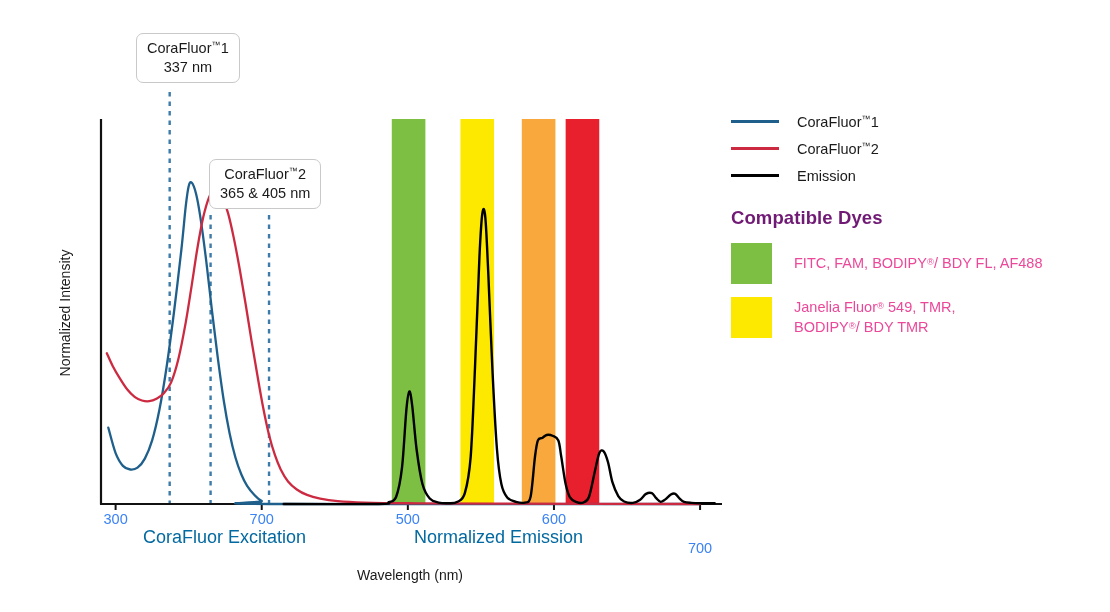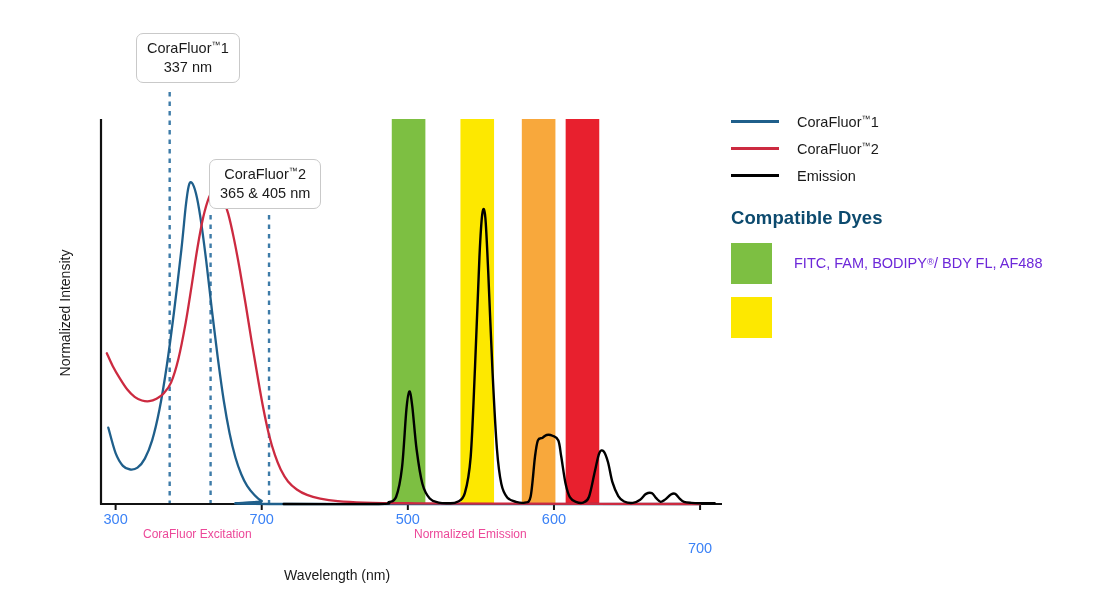--- a/index.html
+++ b/index.html
@@ -53,30 +53,30 @@
     white-space: nowrap;
   }
   #ylabel {
     left: -30px;
     top: 305px;
     width: 190px;
     text-align: center;
     transform: rotate(-90deg);
   }
   #xlabel {
-    left: 284px;
+    left: 300px;
     top: 567px;
     width: 220px;
-    text-align: left;
+    text-align: center;
   }
   .region-label {
     position: absolute;
-    font-size: 12px;
+    font-size: 18px;
     white-space: nowrap;
-    color: #ec4899;
+    color: #0369a1;
   }
   #region-exc { left: 143px; top: 527px; }
   #region-emi { left: 414px; top: 527px; }
 
   .tick-label {
     position: absolute;
     font-size: 14.5px;
     color: #3b82f6;
     width: 60px;
     text-align: center;
@@ -100,39 +100,39 @@
     margin-right: 18px;
     flex: 0 0 auto;
   }
   .series-swatch.thick { height: 3.5px; }
   .series-label { font-size: 14.5px; color: #1a1a1a; white-space: nowrap; }
 
   #dyes-heading {
     margin-top: 18px;
     font-size: 18.5px;
     font-weight: bold;
-    color: #0c4a6e;
+    color: #701a75;
     letter-spacing: .1px;
   }
   #dye-list { margin-top: 14px; }
   .dye-row {
     display: flex;
     align-items: center;
     margin-bottom: 13px;
   }
   .dye-swatch {
     width: 41px;
     height: 41px;
     margin-right: 22px;
     flex: 0 0 auto;
   }
   .dye-label {
     font-size: 14.5px;
     line-height: 1.33;
-    color: #6d28d9;
+    color: #ec4899;
   }
 </style>
 </head>
 <body>
 
 <div id="figure">
 
   <svg id="plot" viewBox="0 0 1110 612" preserveAspectRatio="none">
       <rect x="391.77411764705886" y="119" width="33.60705882352937" height="385" fill="#7DBF42"></rect>
       <rect x="460.4494117647059" y="119" width="33.60705882352937" height="385" fill="#FDE800"></rect>
@@ -195,17 +195,21 @@
     <div id="dyes-heading">Compatible Dyes</div>
     <div id="dye-list">
         <div class="dye-row">
           <span class="dye-swatch" style="background: rgb(125, 191, 66);"></span>
           <span class="dye-label">
             <div><span>FITC, FAM, BODIPY</span><span class="reg">®</span><span>/ BDY FL, AF488</span></div>
           </span>
         </div>
         <div class="dye-row">
           <span class="dye-swatch" style="background: rgb(253, 232, 0);"></span>
+          <span class="dye-label">
+            <div><span>Janelia Fluor</span><span class="reg">®</span><span> 549, TMR,</span></div>
+            <div><span>BODIPY</span><span class="reg">®</span><span>/ BDY TMR</span></div>
+          </span>
         </div>
       </div>
   </div>
 
 </div>
 
 </body></html>

